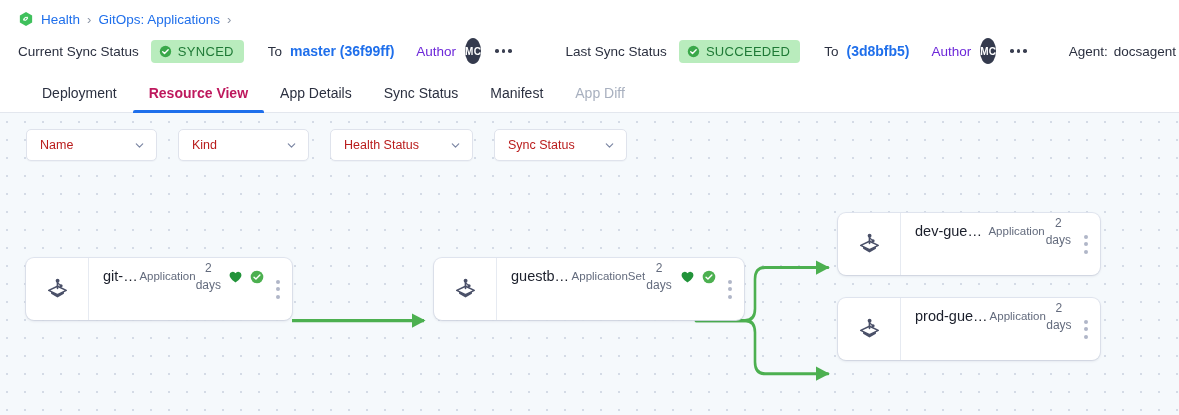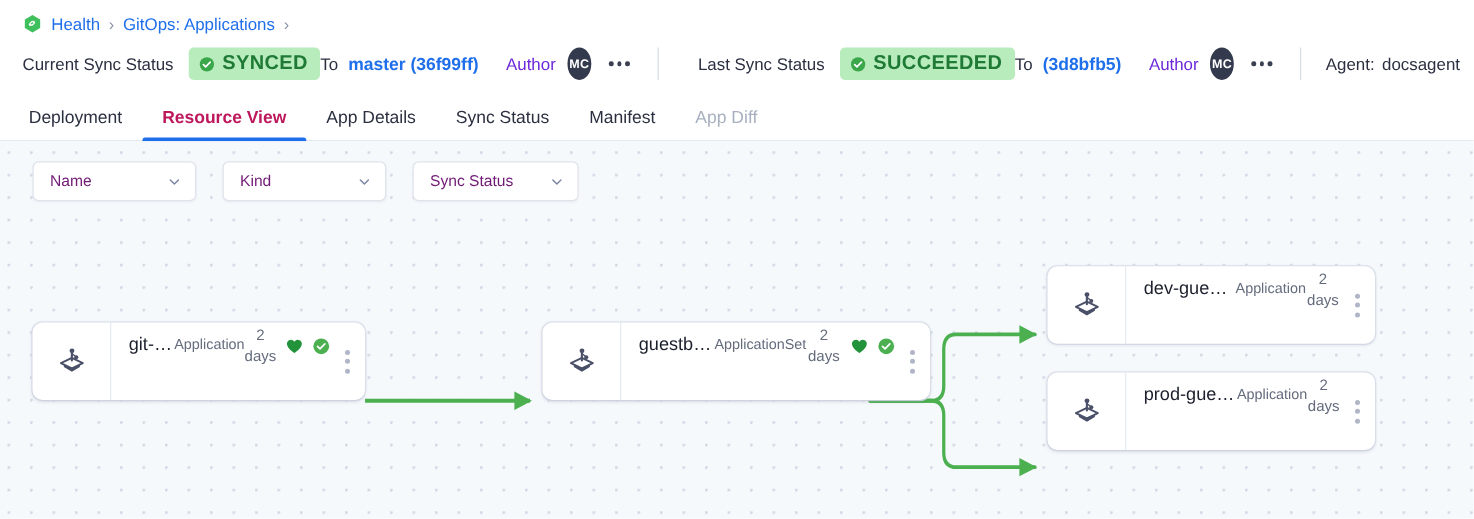--- a/index.html
+++ b/index.html
@@ -66,27 +66,27 @@
   }
   .st-label { color: #2b3040; font-size: 13.5px; }
   .badge {
     display: inline-flex;
     align-items: center;
     gap: 6px;
     background: #b9ecbd;
     color: #1f7a36;
     border-radius: 4px;
     padding: 4px 10px 4px 8px;
-    font-size: 16px;
-    font-weight: bold;
+    font-size: 13px;
+    font-weight: normal;
     letter-spacing: 0.3px;
     margin-left: 12px;
   }
   .badge svg { display: block; }
-  .st-to { margin-left: 0; color: #2b3040; font-size: 13.5px; }
+  .st-to { margin-left: 24px; color: #2b3040; font-size: 13.5px; }
   .st-rev {
     margin-left: 8px;
     color: #1f6feb;
     font-weight: bold;
     font-size: 14px;
     cursor: pointer;
   }
   .st-author { margin-left: 22px; color: #6d28d9; font-size: 13.5px; }
   .avatar {
     width: 26px; height: 26px;
@@ -120,21 +120,21 @@
   }
   .st-agent { margin-left: 16px; color: #2b3040; font-size: 13.5px; }
   .st-agent b { font-weight: normal; }
   .st-agent .agent-val { margin-left: 6px; }
 
   
   .tabs {
     display: flex;
     align-items: flex-end;
     gap: 0;
-    padding-left: 7px;
+    padding-left: 26px;
     border-bottom: 1px solid #e3e7ee;
     height: 39px;
   }
   .tab {
     position: relative;
     padding: 0 16px 11px 16px;
     font-size: 14px;
     color: #2b3040;
     cursor: pointer;
     line-height: 16px;
@@ -175,21 +175,21 @@
     width: 131px;
     height: 32px;
     background: #ffffff;
     border: 1px solid #dfe3ec;
     border-radius: 5px;
     display: flex;
     align-items: center;
     justify-content: space-between;
     padding: 0 11px 0 13px;
     font-size: 12.5px;
-    color: #701a75;
+    color: #b91c1c;
     cursor: pointer;
     box-shadow: 0 1px 1px rgba(30,40,70,0.03);
   }
   .select .chev { width: 11px; height: 11px; display:block; flex:none; }
 
   
   .edges {
     position: absolute;
     inset: 0;
     width: 100%;
@@ -357,20 +357,28 @@
       <div class="select">
         <span>Name</span>
         <span>
           <svg class="chev" viewBox="0 0 12 12">
               <path d="M2.5 4.3L6 7.8l3.5-3.5" fill="none" stroke="#7b86a3" stroke-width="1.3" stroke-linecap="round" stroke-linejoin="round"></path>
             </svg>
         </span>
       </div>
       <div class="select">
         <span>Kind</span>
+        <span>
+          <svg class="chev" viewBox="0 0 12 12">
+              <path d="M2.5 4.3L6 7.8l3.5-3.5" fill="none" stroke="#7b86a3" stroke-width="1.3" stroke-linecap="round" stroke-linejoin="round"></path>
+            </svg>
+        </span>
+      </div>
+      <div class="select" style="width:143px">
+        <span>Health Status</span>
         <span>
           <svg class="chev" viewBox="0 0 12 12">
               <path d="M2.5 4.3L6 7.8l3.5-3.5" fill="none" stroke="#7b86a3" stroke-width="1.3" stroke-linecap="round" stroke-linejoin="round"></path>
             </svg>
         </span>
       </div>
       <div class="select" style="width:133px">
         <span>Sync Status</span>
         <span>
           <svg class="chev" viewBox="0 0 12 12">

